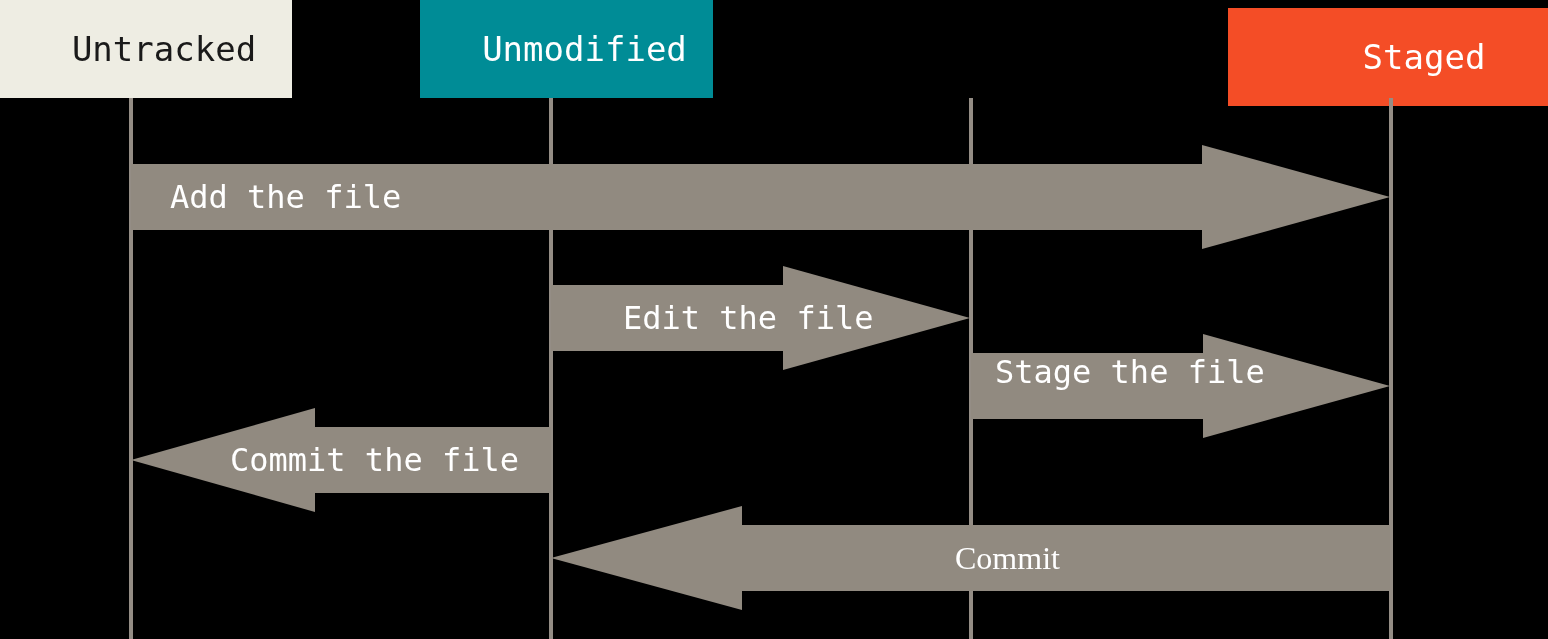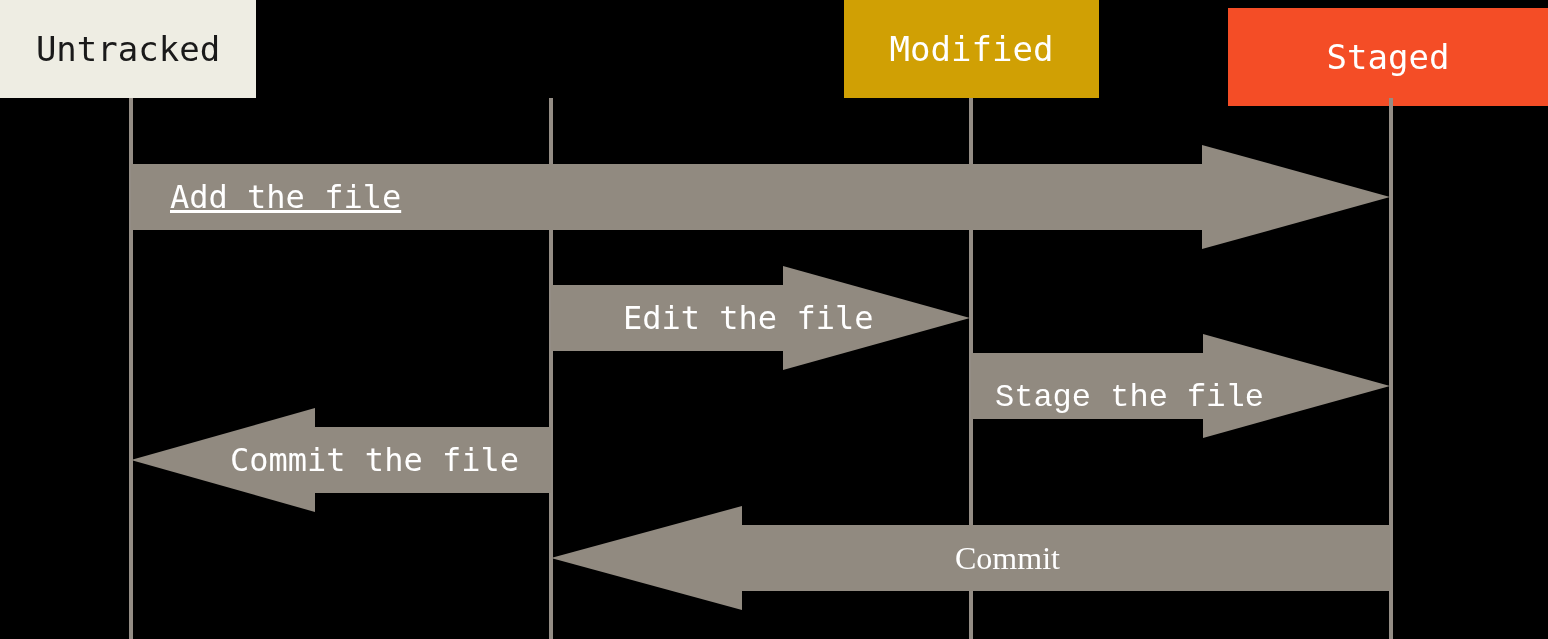--- a/index.html
+++ b/index.html
@@ -25,20 +25,21 @@
   
   .col-header {
     position: absolute;
     top: 0;
     height: 98px;
     display: flex;
     align-items: center;
     justify-content: center;
     font-size: 34px;
     letter-spacing: 0;
+    padding-left: 36px;
   }
   .h0 { left: 0;      width: 256px; background: var(--col0); color: var(--col0-text); }
   .h1 { left: 420px;  width: 257px; background: var(--col1); color: var(--col1-text); }
   .h2 { left: 844px;  width: 255px; background: var(--col2); color: var(--col2-text); }
   .h3 { left: 1228px; width: 320px; background: var(--col3); color: var(--col3-text); margin-top: 8px; }
 
   
   .lifeline {
     position: absolute;
     top: 98px;
@@ -77,52 +78,52 @@
     position: absolute;
     color: var(--arrow-text);
     font-size: 32px;
     line-height: 40px;
     white-space: nowrap;
   }
 
   
   .a0-shaft { left: 131px;  top: 164px; width: 1071px; }
   .a0-head  { left: 1202px; top: 145px; border-left-width: 188px; }
-  .a0-label { left: 170px;  top: 177px; text-decoration: underline; }
+  .a0-label { left: 170px;  top: 177px; }
 
   
   .a1-shaft { left: 551px; top: 285px; width: 232px; }
   .a1-head  { left: 783px; top: 266px; border-left-width: 187px; }
   .a1-label { left: 587px; top: 298px; margin-left: 36px; }
 
   
   .a2-shaft { left: 971px;  top: 353px; width: 232px; }
   .a2-head  { left: 1203px; top: 334px; border-left-width: 187px; }
-  .a2-label { left: 995px;  top: 378px; font-family: Liberation Mono, monospace; }
+  .a2-label { left: 995px;  top: 352px; }
 
   
   .a3-shaft { left: 315px; top: 427px; width: 236px; }
   .a3-head  { left: 131px; top: 408px; border-right-width: 184px; }
   .a3-label { left: 230px; top: 440px; }
 
   
   .a4-shaft { left: 742px; top: 525px; width: 648px; }
   .a4-head  { left: 551px; top: 506px; border-right-width: 191px; }
   .a4-label { left: 955px; top: 538px; font-family: Liberation Serif, serif; }
 </style>
 </head>
 <body>
 
 <div class="stage">
 
   <div class="col-header h0">
     <span>Untracked</span>
   </div>
-  <div class="col-header h2">
-    <span>Modified</span>
+  <div class="col-header h1">
+    <span>Unmodified</span>
   </div>
   <div class="col-header h3">
     <span>Staged</span>
   </div>
 
   <div class="lifeline l0"></div>
   <div class="lifeline l1"></div>
   <div class="lifeline l2"></div>
   <div class="lifeline l3"></div>
 

